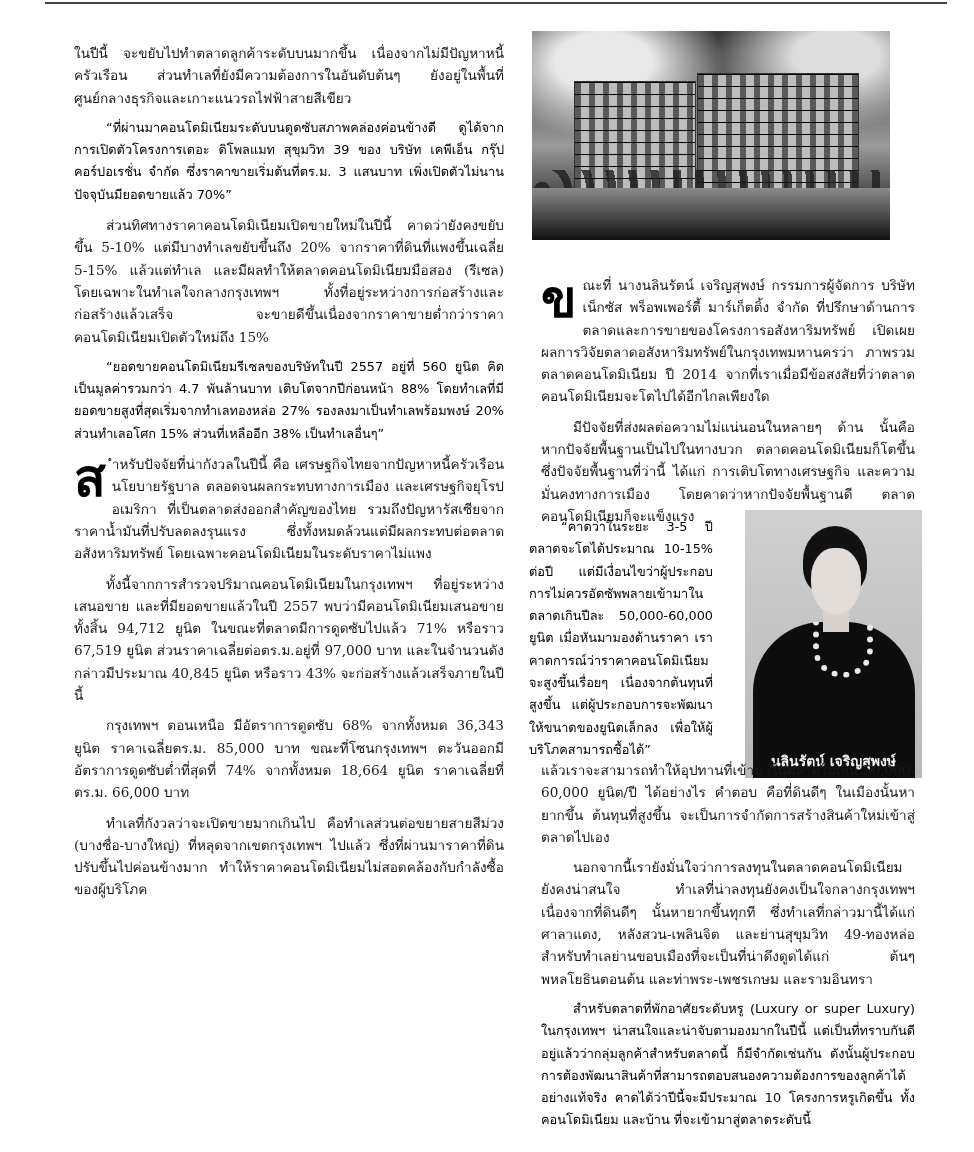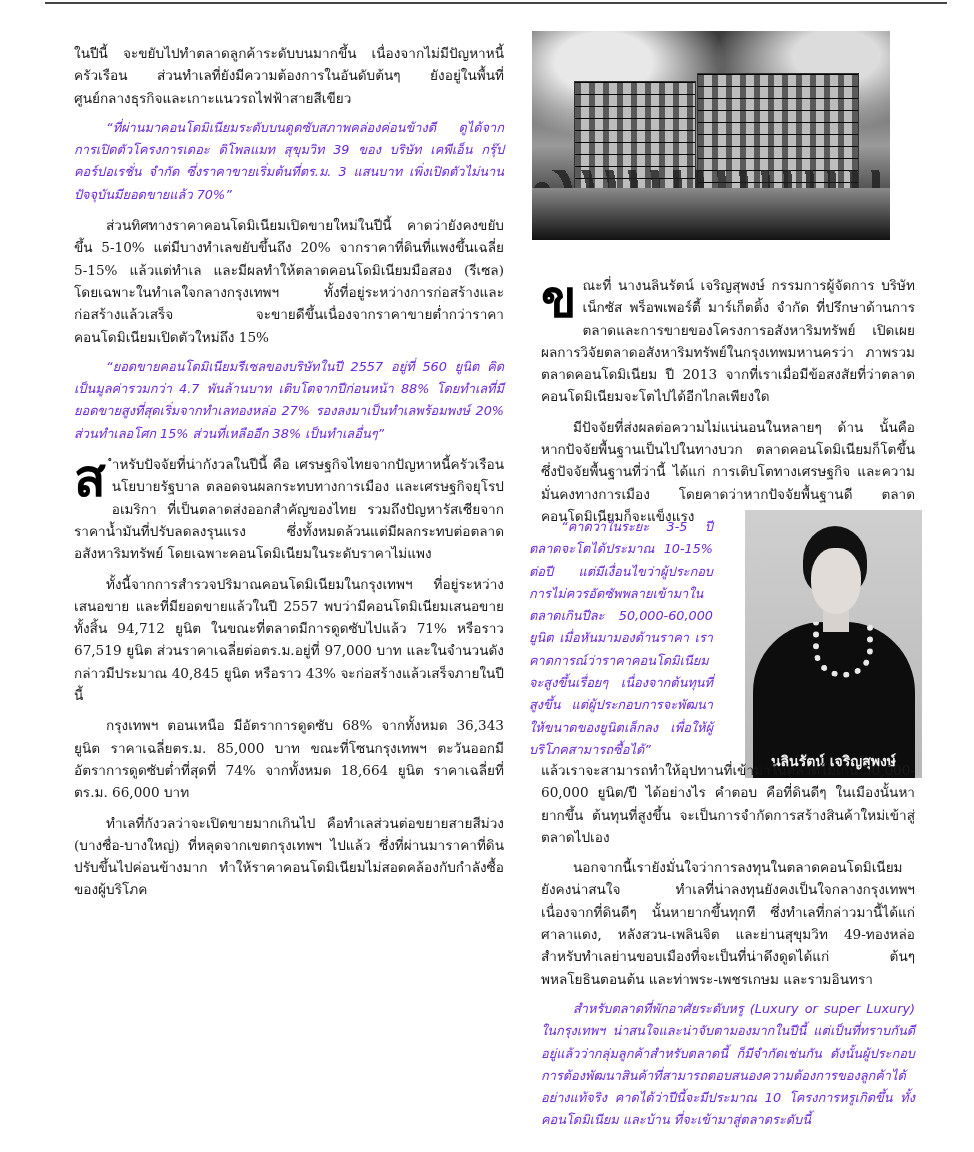--- a/index.html
+++ b/index.html
@@ -3,21 +3,21 @@
 <meta charset="utf-8">
 <style>
   html, body { margin: 0; padding: 0; background: #ffffff; }
   body { width: 974px; height: 1152px; position: relative; overflow: hidden;
          font-family: "DejaVu Serif", serif; color: #1a1a1a; }
   .top-rule { position: absolute; left: 45px; top: 2px; width: 902px; height: 2px; background: #444; }
 
   .col { position: absolute; font-size: 13.6px; line-height: 22.3px; text-align: justify; }
   .col p { margin: 8px; }
   .indent { text-indent: 32px; }
-  .quote { font-family: "DejaVu Sans", sans-serif; font-style: italic; font-size: 12.8px; color: #6d28d9; }
+  .quote { font-family: "DejaVu Sans", sans-serif; font-size: 12.8px; color: #000000; }
   .bold { font-weight: normal; }
 
   #col-left { left: 66px; top: 34px; width: 446px; }
   #col-right-top { left: 533px; top: 266px; width: 390px; }
   #col-right-narrow { left: 521px; top: 508px; width: 200px; }
   #col-right-bottom { left: 533px; top: 751px; width: 390px; }
   .dropcap { float: left; font-family: "DejaVu Serif", serif; font-weight: bold;
              font-size: 52px; line-height: 42px; margin: 4px 6px 0 0; color: #000; }
 
   .photo-building { position: absolute; left: 532px; top: 31px; width: 358px; height: 209px;
@@ -67,21 +67,21 @@
 
 <div class="photo-building" title="condominium-building-rendering">
   <div class="bldg a"></div>
   <div class="bldg b"></div>
   <div class="trees"></div>
   <div class="ground"></div>
 </div>
 
 <div id="col-right-top" class="col">
   <p>
-    <span class="dropcap">ข</span><span class="bold">ณะที่ นางนลินรัตน์ เจริญสุพงษ์</span><span> กรรมการผู้จัดการ บริษัท เน็กซัส พร็อพเพอร์ตี้ มาร์เก็ตติ้ง จำกัด ที่ปรึกษาด้านการตลาดและการขายของโครงการอสังหาริมทรัพย์ เปิดเผยผลการวิจัยตลาดอสังหาริมทรัพย์ในกรุงเทพมหานครว่า ภาพรวมตลาดคอนโดมิเนียม ปี 2013 จากที่เราเมื่อมีข้อสงสัยที่ว่าตลาดคอนโดมิเนียมจะโตไปได้อีกไกลเพียงใด</span>
+    <span class="dropcap">ข</span><span class="bold">ณะที่ นางนลินรัตน์ เจริญสุพงษ์</span><span> กรรมการผู้จัดการ บริษัท เน็กซัส พร็อพเพอร์ตี้ มาร์เก็ตติ้ง จำกัด ที่ปรึกษาด้านการตลาดและการขายของโครงการอสังหาริมทรัพย์ เปิดเผยผลการวิจัยตลาดอสังหาริมทรัพย์ในกรุงเทพมหานครว่า ภาพรวมตลาดคอนโดมิเนียม ปี 2014 จากที่เราเมื่อมีข้อสงสัยที่ว่าตลาดคอนโดมิเนียมจะโตไปได้อีกไกลเพียงใด</span>
   </p>
   <p class="indent">มีปัจจัยที่ส่งผลต่อความไม่แน่นอนในหลายๆ ด้าน นั้นคือหากปัจจัยพื้นฐานเป็นไปในทางบวก ตลาดคอนโดมิเนียมก็โตขึ้น ซึ่งปัจจัยพื้นฐานที่ว่านี้ ได้แก่ การเติบโตทางเศรษฐกิจ และความมั่นคงทางการเมือง โดยคาดว่าหากปัจจัยพื้นฐานดี ตลาดคอนโดมิเนียมก็จะแข็งแรง</p>
 </div>
 
 <div id="col-right-narrow" class="col">
   <p class="indent quote">“คาดว่าในระยะ 3-5 ปี ตลาดจะโตได้ประมาณ 10-15% ต่อปี แต่มีเงื่อนไขว่าผู้ประกอบการไม่ควรอัดซัพพลายเข้ามาในตลาดเกินปีละ 50,000-60,000 ยูนิต เมื่อหันมามองด้านราคา เราคาดการณ์ว่าราคาคอนโดมิเนียมจะสูงขึ้นเรื่อยๆ เนื่องจากต้นทุนที่สูงขึ้น แต่ผู้ประกอบการจะพัฒนาให้ขนาดของยูนิตเล็กลง เพื่อให้ผู้บริโภคสามารถซื้อได้”</p>
 </div>
 
 <div class="photo-portrait" title="portrait-of-executive">
   <div class="portrait-body"></div>

